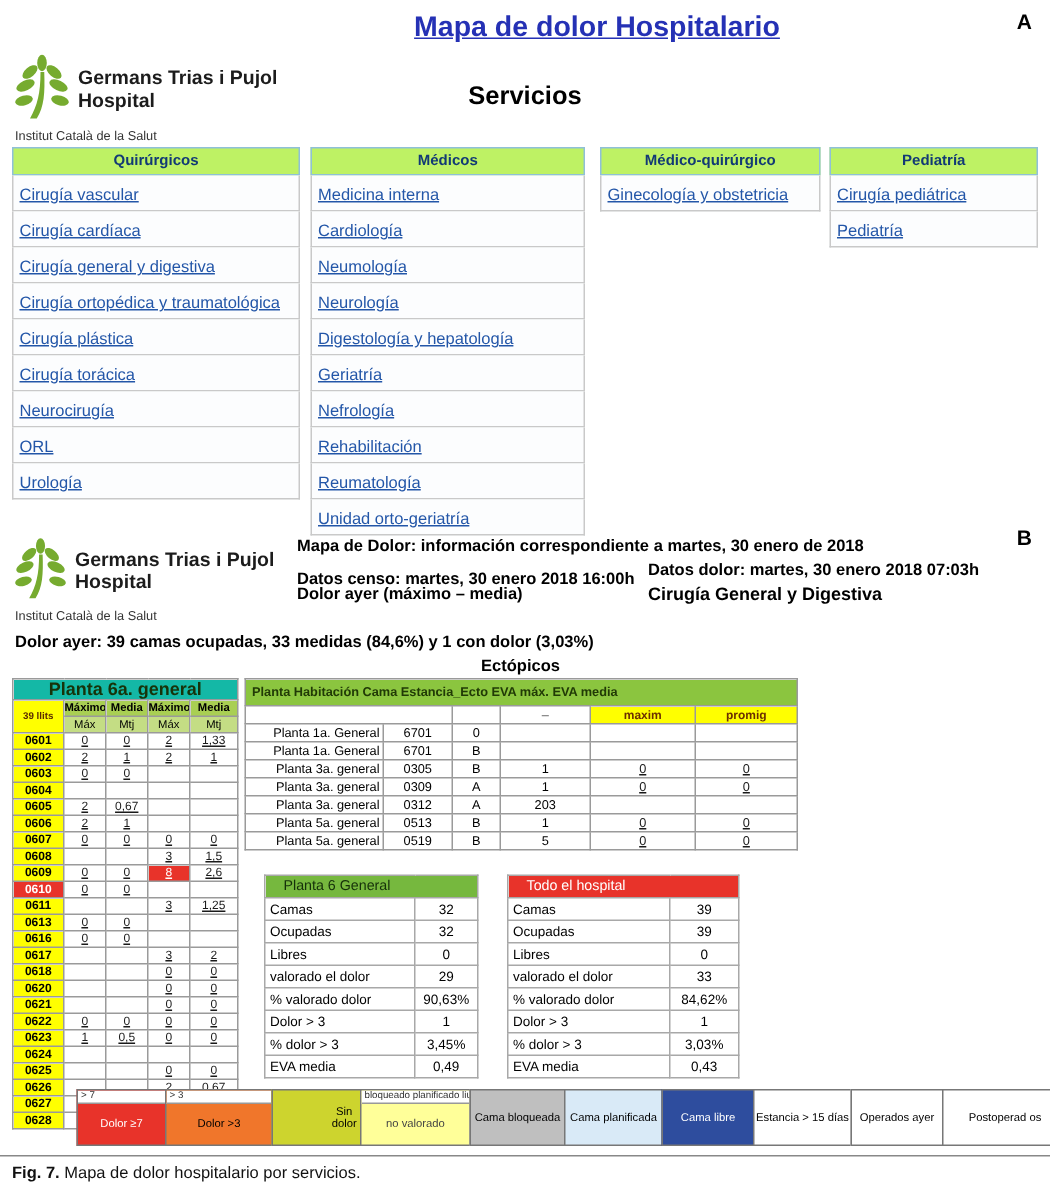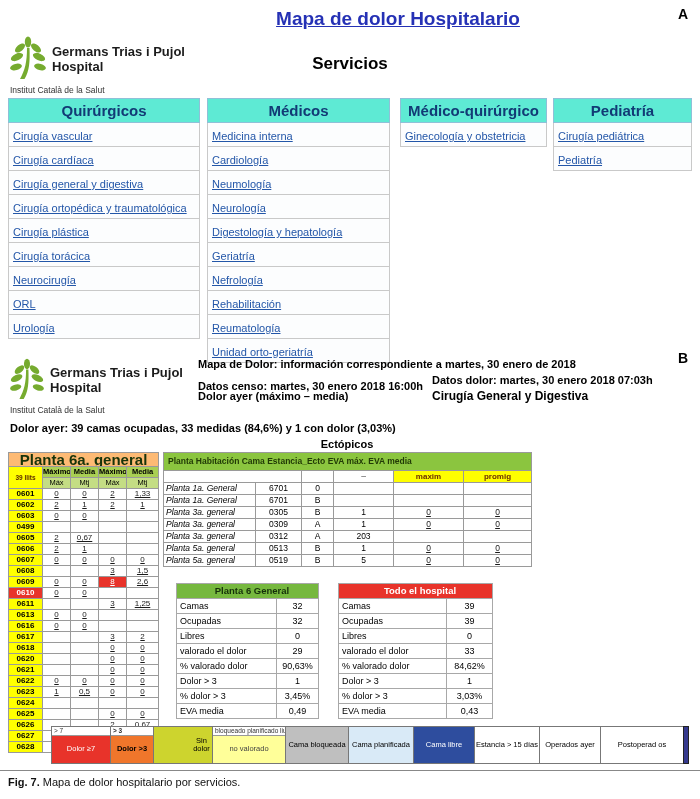--- a/index.html
+++ b/index.html
@@ -20,66 +20,66 @@
   .logo-names div{font-size:13px;font-weight:bold;color:#1c1c1c;line-height:15px;}
   .logo-sub{font-size:8.5px;color:#333;margin-top:3px;}
 
   .servicios{position:absolute;top:54px;left:0;width:100%;text-align:center;margin:0;
              font-size:17px;font-weight:bold;color:#000;}
 
   #service-columns{position:absolute;top:98px;left:0;width:100%;height:230px;}
   .svc-col{position:absolute;top:0;}
   .c0{left:8px;width:192px;} .c1{left:207px;width:183px;}
   .c2{left:400px;width:147px;} .c3{left:553px;width:139px;}
-  .svc-head{background:#5eead4;color:#123a75;font-weight:bold;font-size:15px;
+  .svc-head{background:#bef264;color:#123a75;font-weight:bold;font-size:10px;
             text-align:center;padding:3px 0;border:1px solid #8fc0d8;}
   .svc-item{border:1px solid #c9c9c9;border-top:0;background:#fcfdfe;padding:3px 4px 2px;}
   .svc-link{color:#2356a8;text-decoration:underline;font-size:11px;cursor:pointer;line-height:12px;}
 
   
   .b-info{position:absolute;font-size:11px;font-weight:bold;white-space:nowrap;}
   #info1{top:358px;left:198px;}
   #infoCenso{top:380px;left:198px;}
   #infoDolor{top:374px;left:432px;}
   #infoAyer{top:390px;left:198px;}
   #infoServicio{top:389px;left:432px;font-size:12px;}
   #resumen{top:422px;left:10px;}
   #ectLabel{position:absolute;top:438px;left:163px;width:368px;text-align:center;
             font-weight:bold;font-size:11px;}
 
   
   table{border-collapse:collapse;}
   .p6{position:absolute;top:452px;left:8px;width:150px;table-layout:fixed;}
   .p6 td{border:1px solid #9a9a9a;font-size:8px;text-align:center;padding:0;height:10px;
          line-height:10px;overflow:hidden;background:#fff;}
-  .p6 .t-title{background:#fdba74;color:#17330a;font-weight:bold;font-size:15px;height:13px;line-height:13px;}
+  .p6 .t-title{background:#14b8a6;color:#17330a;font-weight:bold;font-size:12px;height:13px;line-height:13px;}
   .p6 .t-group{background:#a9cf53;font-weight:bold;font-size:7.5px;}
   .p6 .t-sub{background:#c4dd84;font-size:7.5px;}
   .p6 .t-corner{background:#ffff00;font-size:6.5px;font-weight:bold;line-height:8px;color:#5c2d00;}
   .p6 .p6-num{background:#ffff00;font-weight:bold;}
   .red-bg{background:#e8332a !important;color:#fff;}
   .val-link{text-decoration:underline;color:#1a1a1a;cursor:pointer;}
   .red-bg .val-link{color:#fff;}
 
   .ect{position:absolute;top:452px;left:163px;width:368px;table-layout:fixed;}
   .ect td{border:1px solid #9a9a9a;font-size:8.5px;padding:0 2px;height:11px;line-height:11px;
           background:#fff;overflow:hidden;white-space:nowrap;}
   .ect .e-head{background:#8bc53f;color:#213a06;font-weight:bold;font-size:8.5px;
                text-align:left;height:17px;line-height:17px;padding-left:4px;}
   .ect .e-yellow{background:#ffff00;font-weight:bold;color:#6b2f00;text-align:center;font-size:8px;}
   .ect .e-dash{text-align:center;color:#555;}
-  .ect .e-name{text-align:left;font-style:italic;}
+  .ect .e-name{text-align:right;}
   .ect .e-c{text-align:center;}
 
   .sum{position:absolute;table-layout:fixed;}
   #sumPlanta{top:583px;left:176px;width:142px;}
   #sumHosp{top:583px;left:338px;width:154px;}
   .sum td{border:1px solid #a8a8a8;font-size:9px;height:14px;line-height:14px;
           padding:0 3px;background:#fff;overflow:hidden;white-space:nowrap;}
-  .sum .s-head{font-weight:bold;text-align:center;font-size:9.5px;padding-left:12px;}
+  .sum .s-head{font-weight:normal;font-size:9.5px;padding-left:12px;}
   #sumPlanta .s-head{background:#76b83e;color:#15300a;}
   #sumHosp .s-head{background:#e8332a;color:#fff;}
   .sum .s-val{text-align:center;}
 
   
   #legend{position:absolute;top:726px;left:52px;height:38px;display:flex;align-items:stretch;}
   .lg-cell{border:1px solid #777;margin-left:-1px;display:flex;flex-direction:column;
            overflow:hidden;box-sizing:border-box;flex:none;}
   .lg-sub{background:#fff;color:#333;font-size:6.5px;line-height:8px;padding-left:2px;
           border-bottom:1px solid #999;white-space:nowrap;}
@@ -236,21 +236,21 @@
           <td class="p6-val"><span class="val-link">1</span></td>
         </tr>
         <tr>
           <td class="p6-num">0603</td>
           <td class="p6-val"><span class="val-link">0</span></td>
           <td class="p6-val"><span class="val-link">0</span></td>
           <td class="p6-val"></td>
           <td class="p6-val"></td>
         </tr>
         <tr>
-          <td class="p6-num">0499</td>
+          <td class="p6-num">0604</td>
           <td class="p6-val"></td>
           <td class="p6-val"></td>
           <td class="p6-val"></td>
           <td class="p6-val"></td>
         </tr>
         <tr>
           <td class="p6-num">0605</td>
           <td class="p6-val"><span class="val-link">2</span></td>
           <td class="p6-val"><span class="val-link">0,67</span></td>
           <td class="p6-val"></td>
@@ -563,21 +563,21 @@
           <td class="s-val">0,43</td>
         </tr>
       </tbody>
   </table>
 
   <div id="legend">
       <div class="lg-cell" style="width: 60px; background: rgb(232, 51, 42);">
         <div class="lg-sub">&gt; 7</div>
         <div class="lg-label" style="color: rgb(255, 255, 255);">Dolor ≥7</div>
       </div>
-      <div class="lg-cell" style="width: 44px; background: rgb(240, 118, 43); font-weight: bold;">
+      <div class="lg-cell" style="width: 72px; background: rgb(240, 118, 43);">
         <div class="lg-sub">&gt; 3</div>
         <div class="lg-label" style="color: rgb(0, 0, 0);">Dolor &gt;3</div>
       </div>
       <div class="lg-cell" style="width: 60px; background: rgb(205, 212, 46);">
         <div class="lg-label" style="color: rgb(0, 0, 0); margin-left: 37px;">Sin dolor</div>
       </div>
       <div class="lg-cell" style="width: 74px; background: rgb(255, 255, 153);">
         <div class="lg-sub">bloqueado planificado liura</div>
         <div class="lg-label" style="color: rgb(68, 68, 68);">no valorado</div>
       </div>

